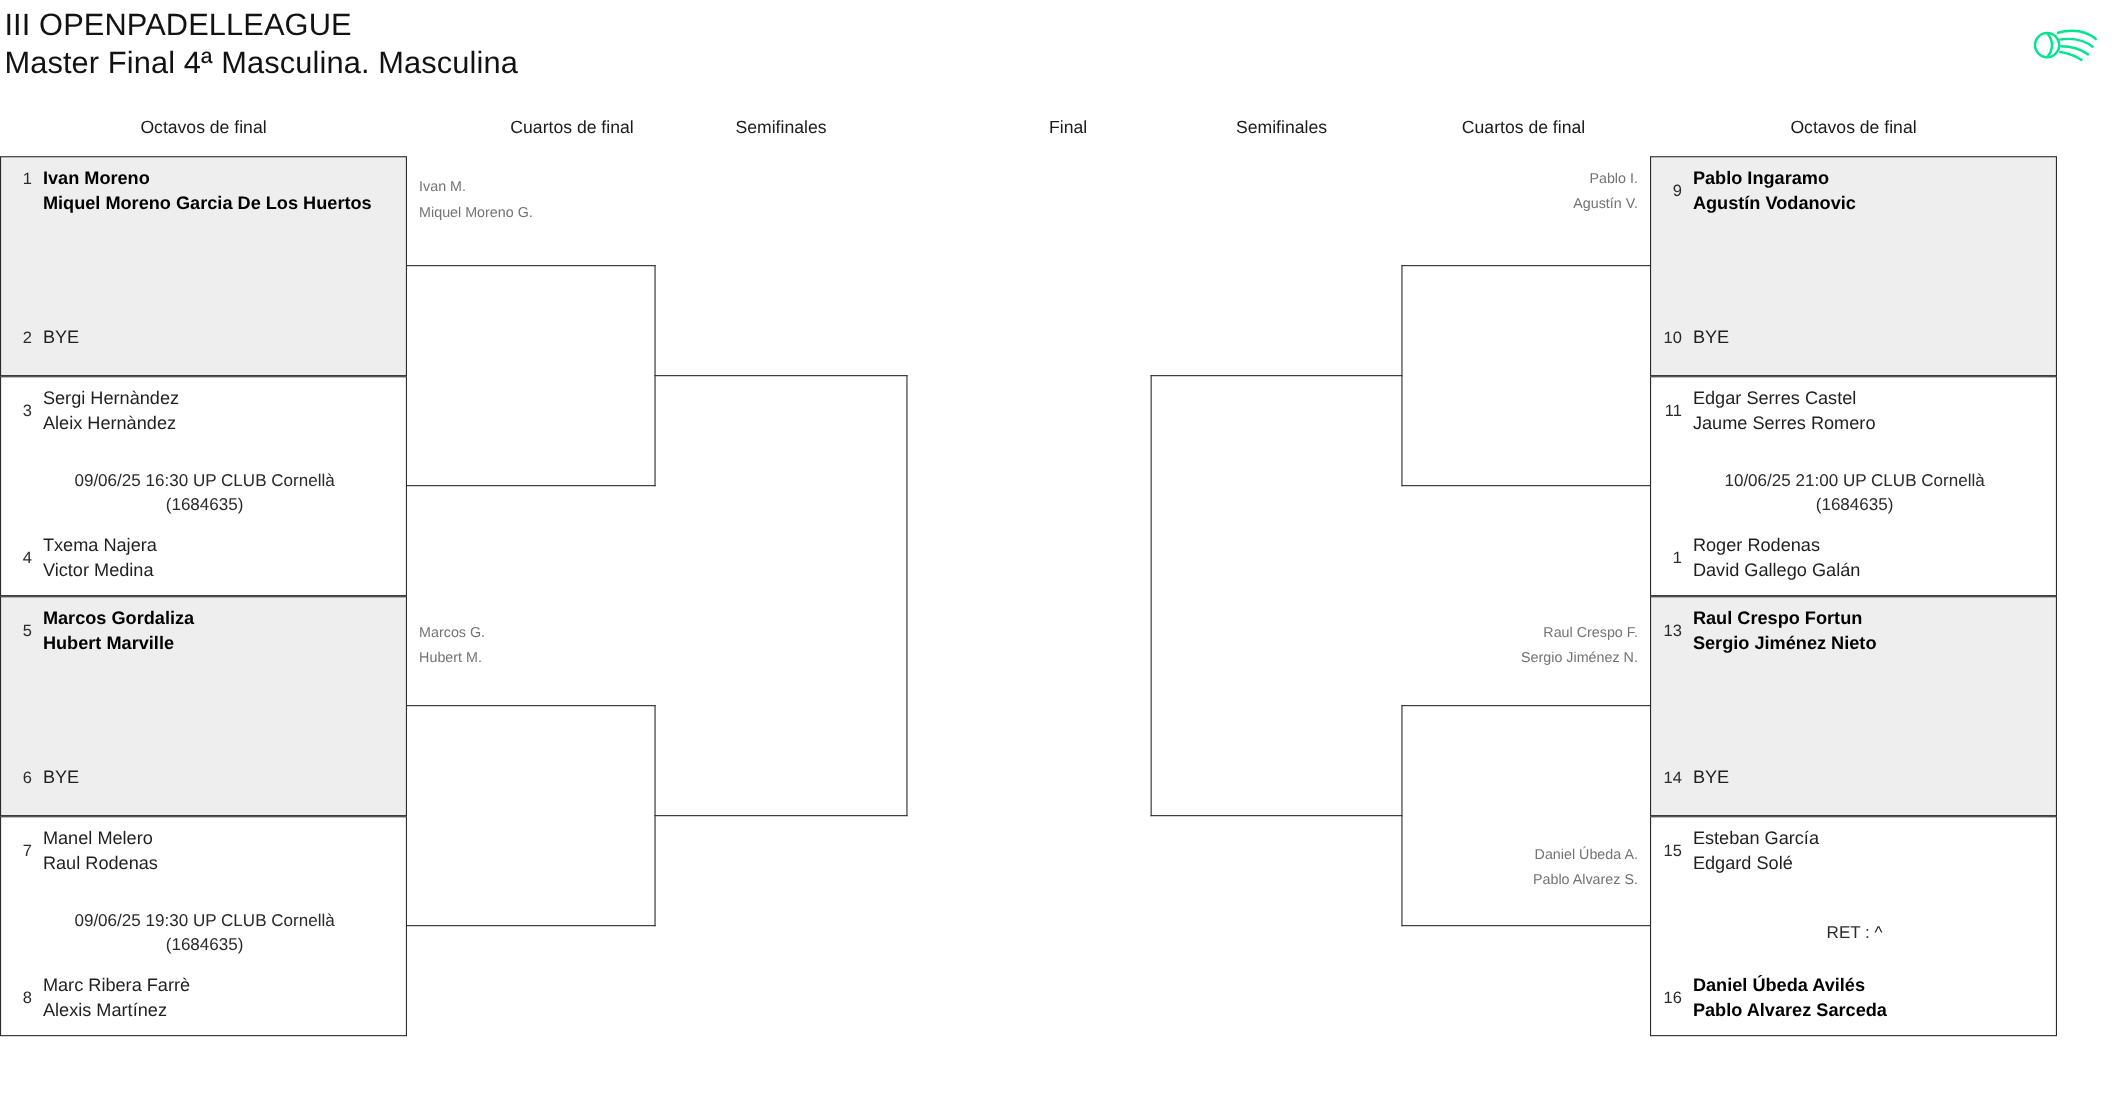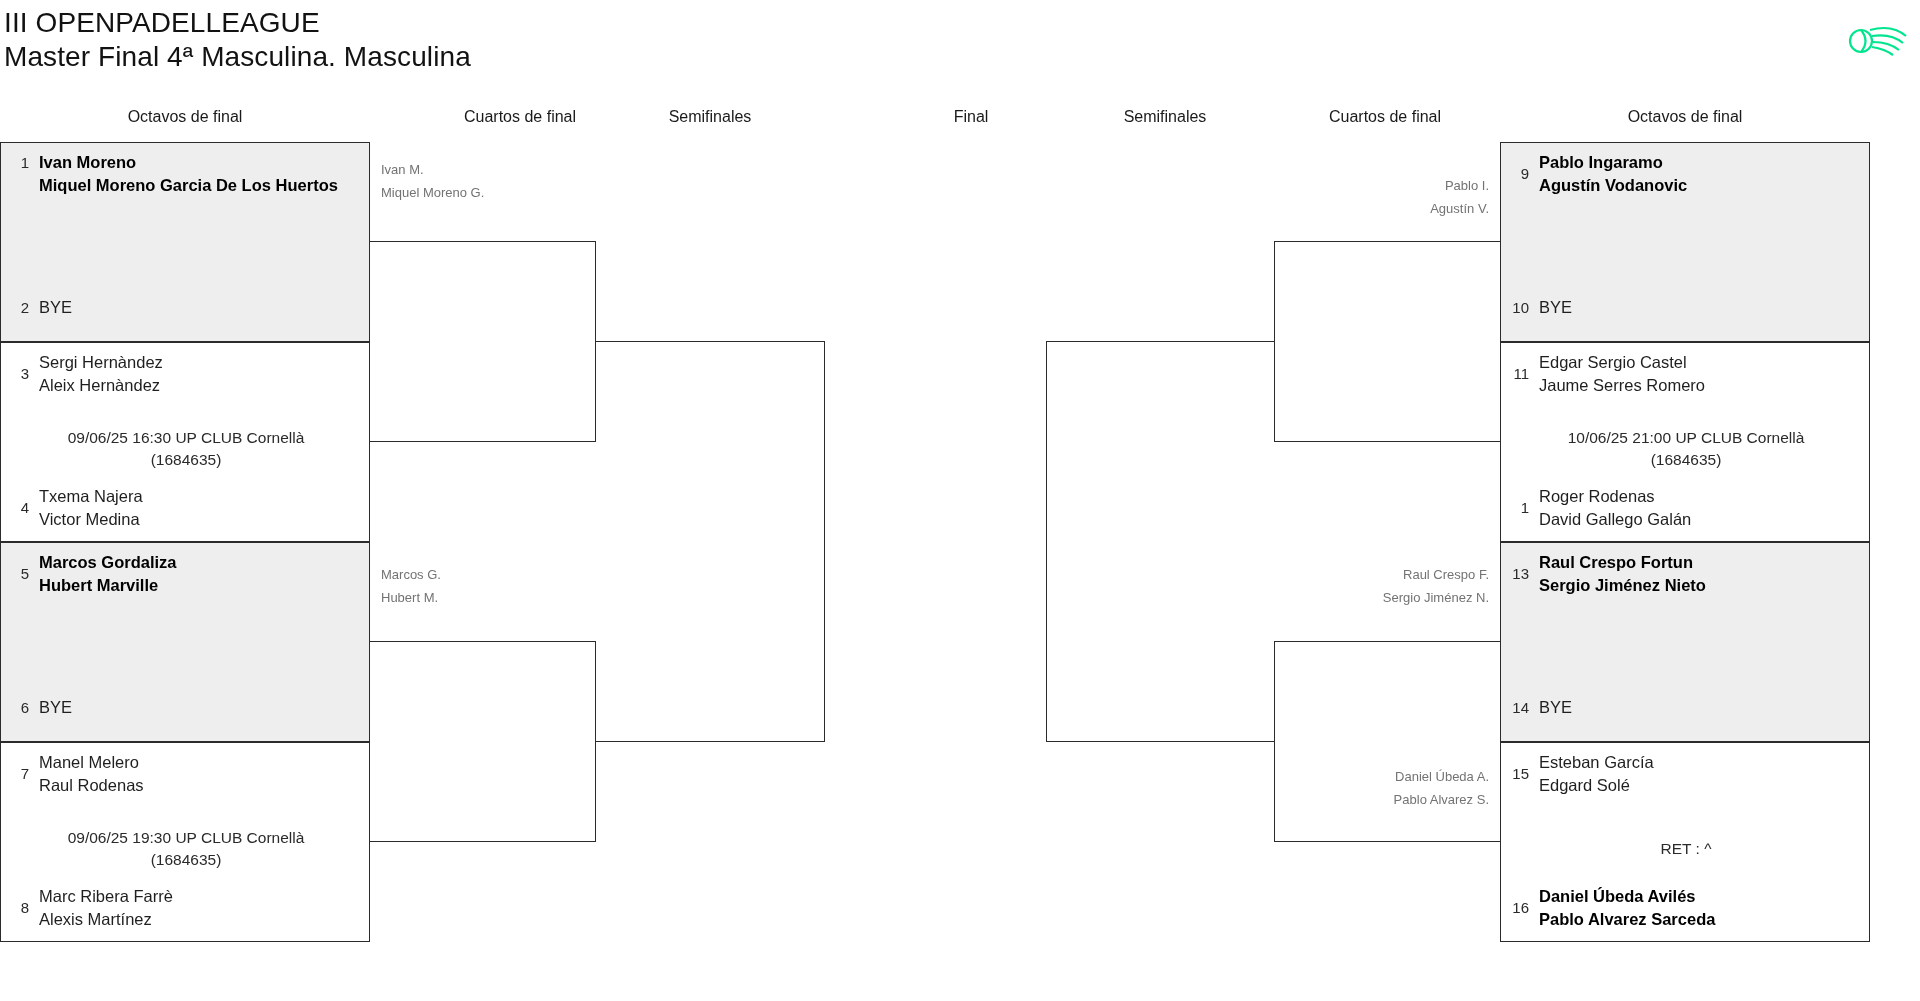--- a/index.html
+++ b/index.html
@@ -222,21 +222,21 @@
       <span class="names">
         <div class="bye-label">BYE</div>
       </span>
     </div>
   </div>
 
   <div class="matchbox" style="left:1500px; top:342px; width:370px; height:200px;">
     <div class="team two-lines" style="left:8px; top:8px;">
       <span class="seed" style="padding-top:11px;">11</span>
       <span class="names">
-        <div>Edgar Sergio Castel</div>
+        <div>Edgar Serres Castel</div>
         <div>Jaume Serres Romero</div>
       </span>
     </div>
     <div class="matchinfo" style="left:10px; top:84px; width:350px;">
       <div>10/06/25 21:00 UP CLUB Cornellà</div>
       <div>(1684635)</div>
     </div>
     <div class="team two-lines" style="left:8px; top:142px;">
       <span class="seed" style="padding-top:11px;">1</span>
       <span class="names">
@@ -275,21 +275,21 @@
     </div>
     <div class="team two-lines win" style="left:8px; top:142px;">
       <span class="seed" style="padding-top:11px;">16</span>
       <span class="names">
         <div>Daniel Úbeda Avilés</div>
         <div>Pablo Alvarez Sarceda</div>
       </span>
     </div>
   </div>
 
-  <div class="adv right" style="left:1259px; top:174px; width:230px;">
+  <div class="adv right" style="left:1259px; top:150px; width:230px;">
     <div>Pablo I.</div>
     <div>Agustín V.</div>
   </div>
   <div class="adv right" style="left:1259px; top:563px; width:230px;">
     <div>Raul Crespo F.</div>
     <div>Sergio Jiménez N.</div>
   </div>
   <div class="adv right" style="left:1259px; top:765px; width:230px;">
     <div>Daniel Úbeda A.</div>
     <div>Pablo Alvarez S.</div>

